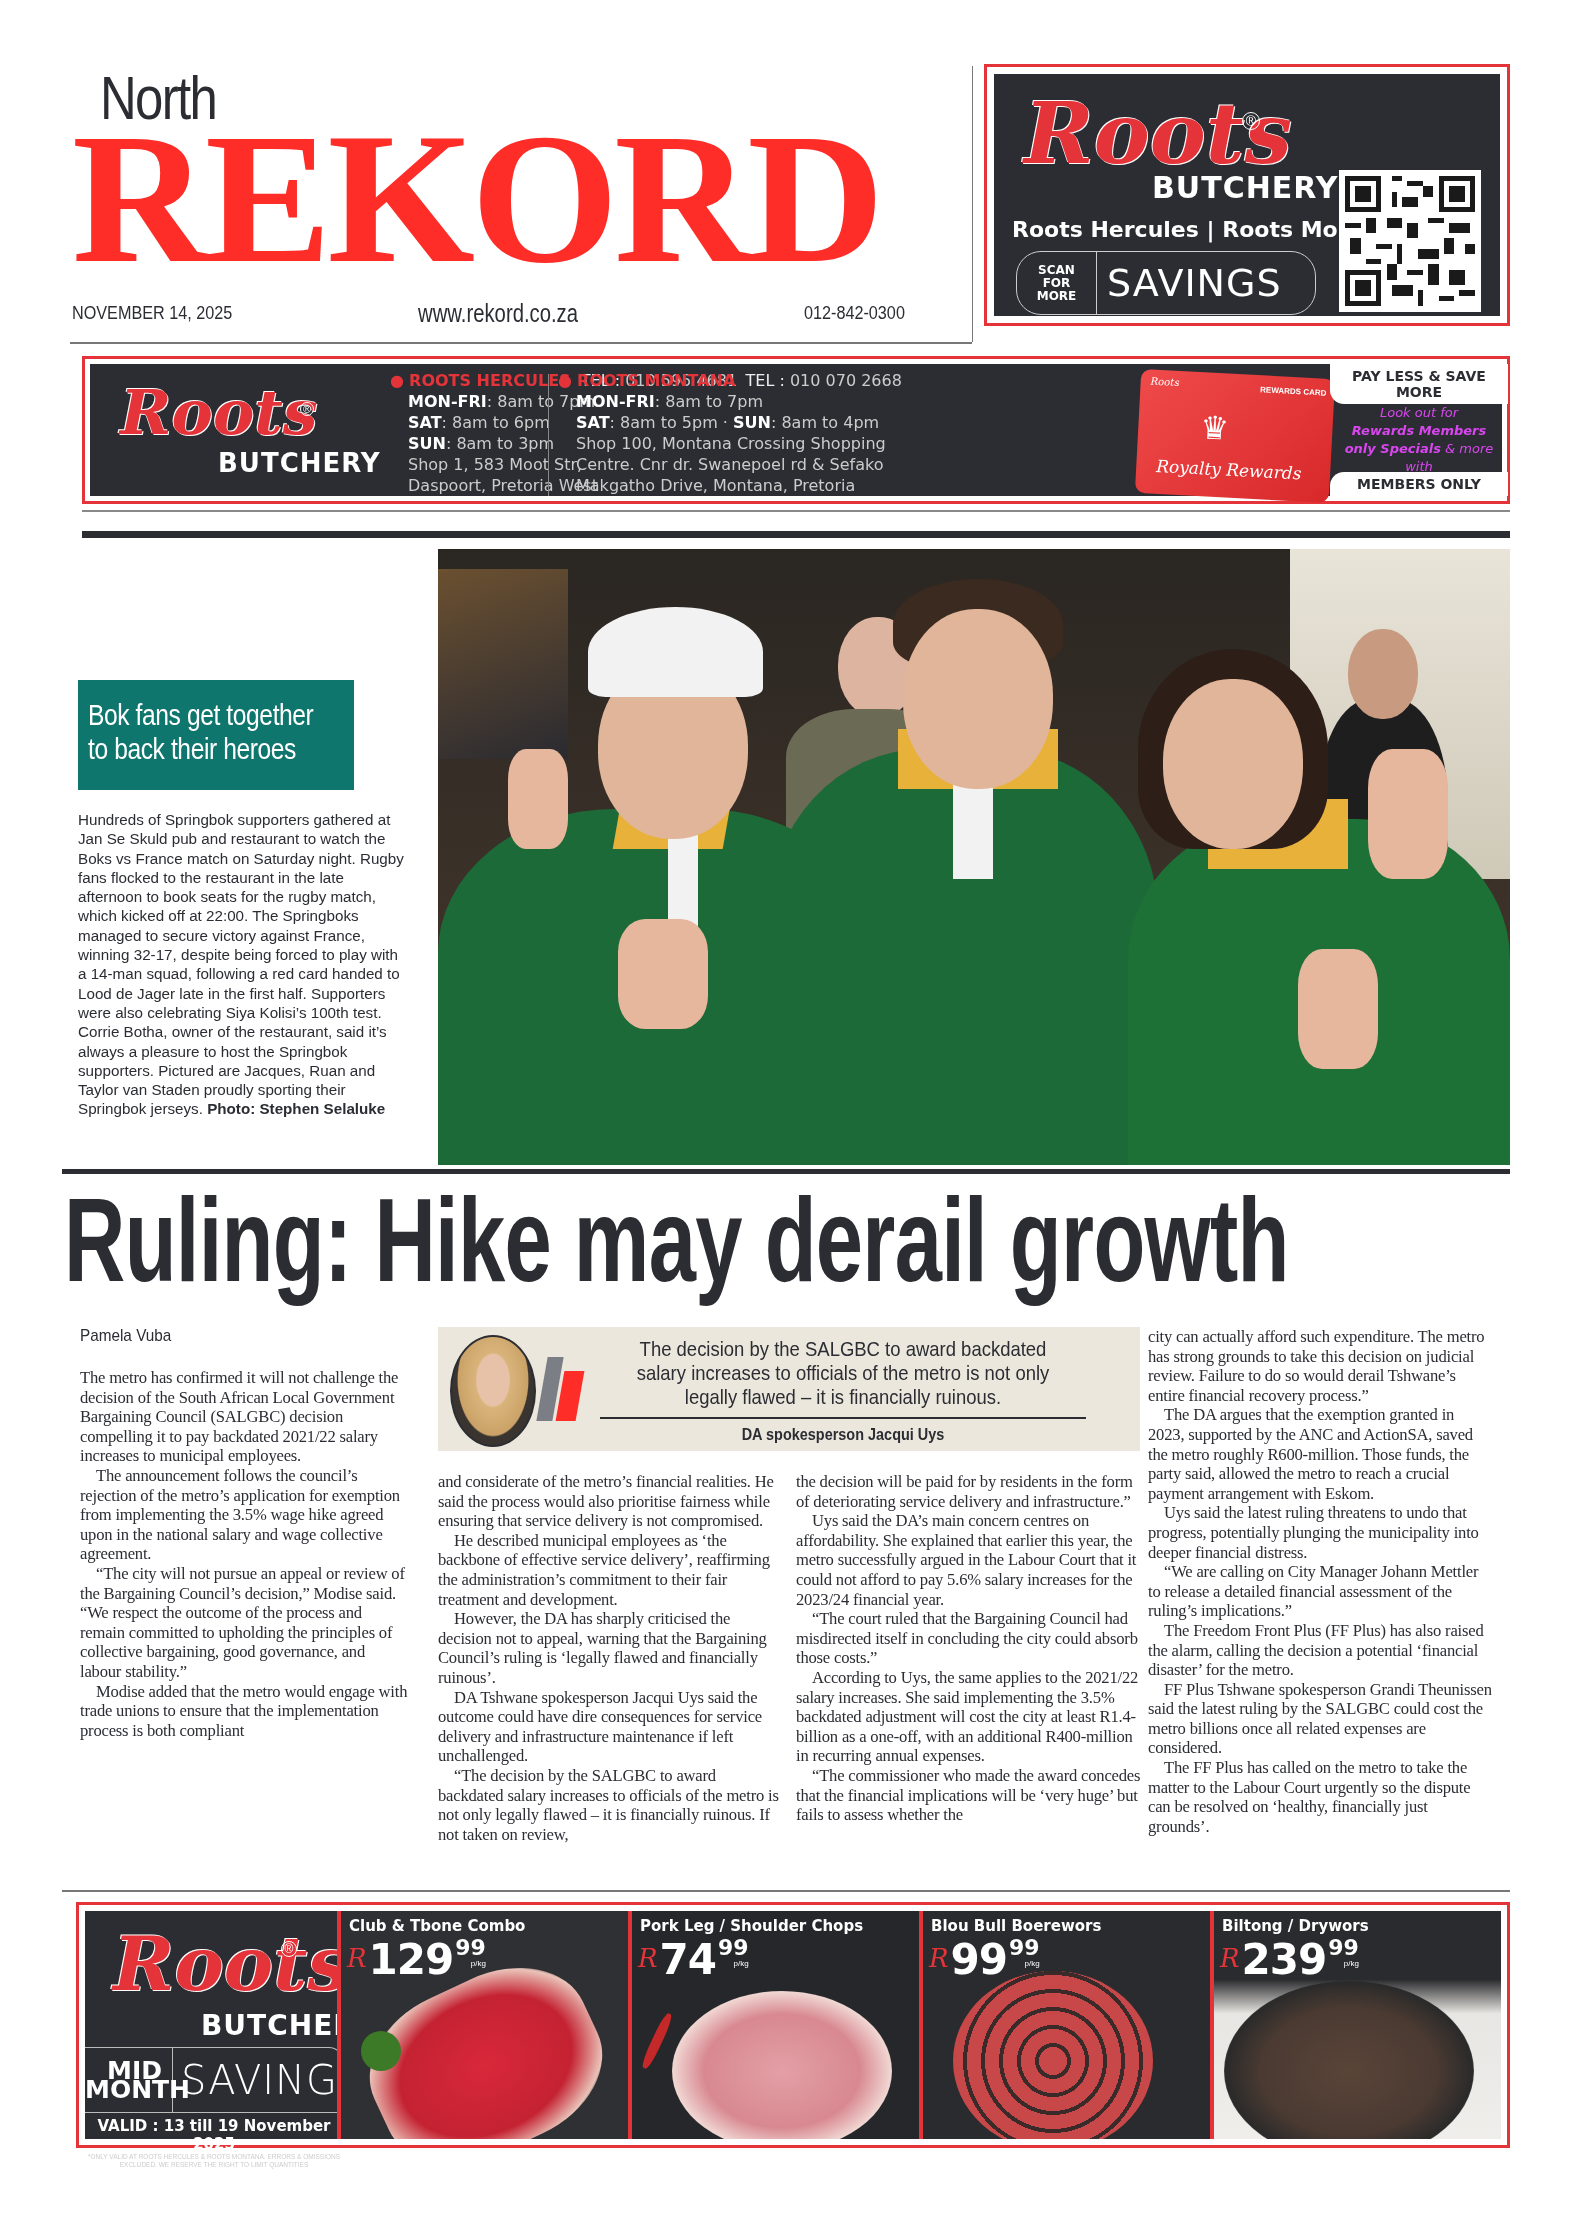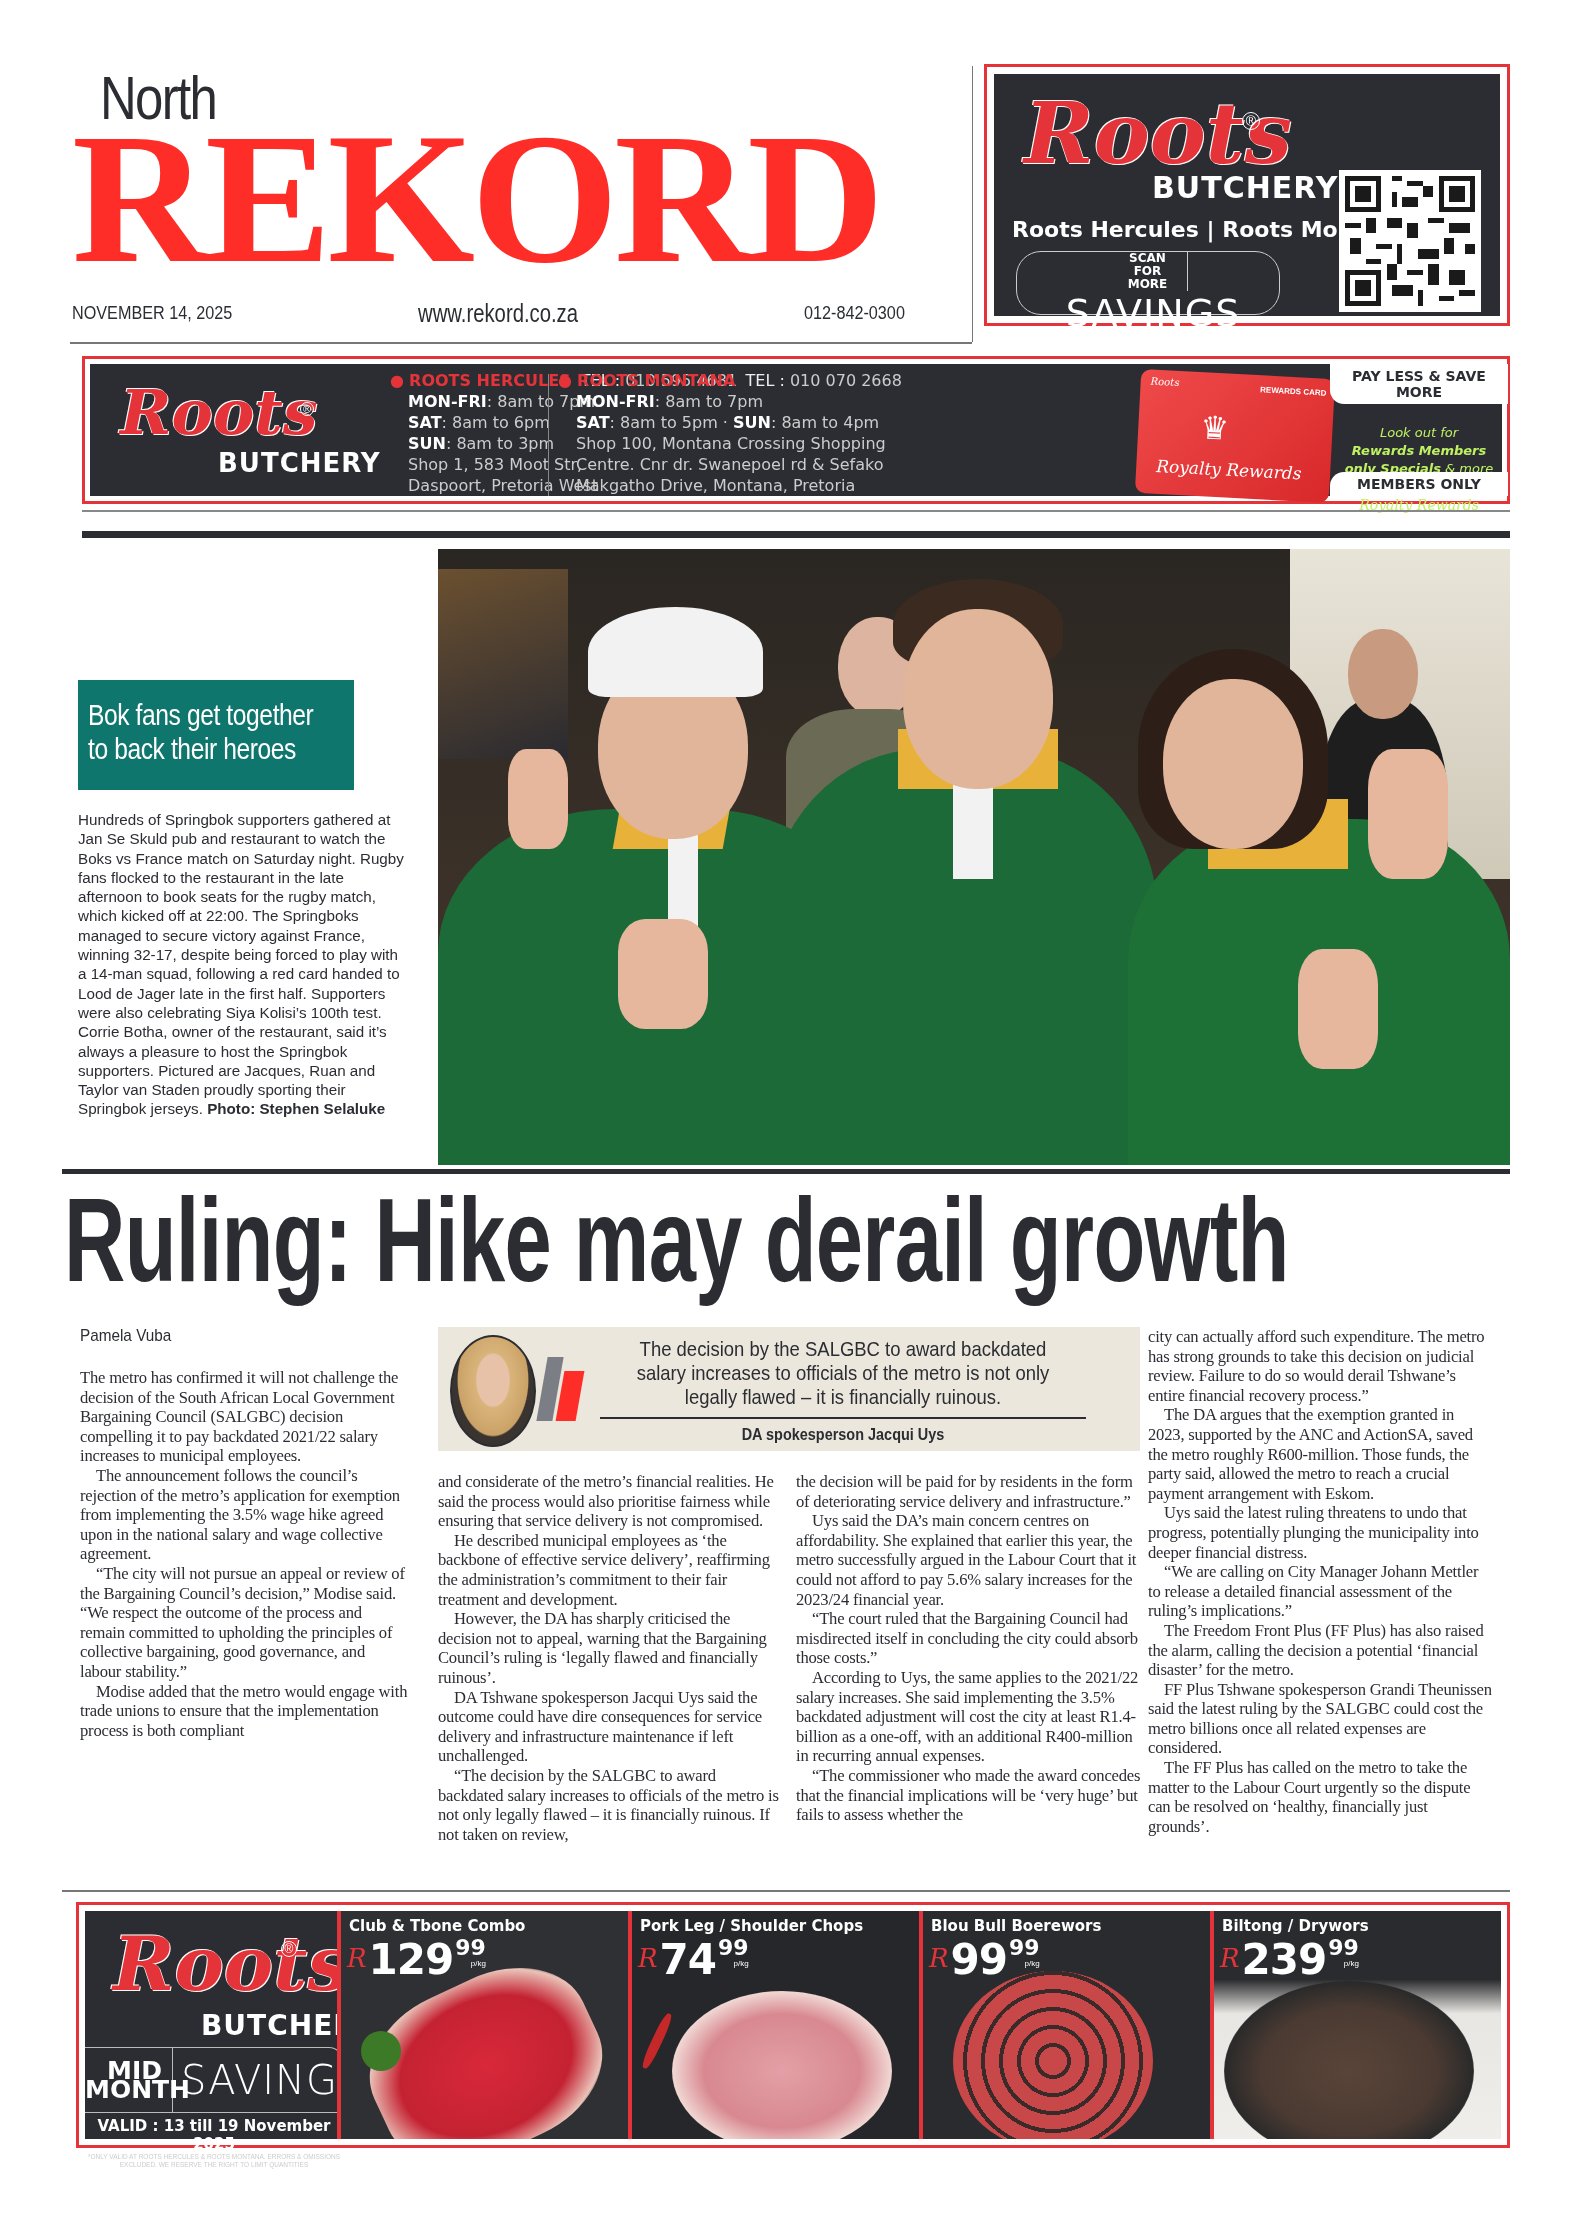--- a/index.html
+++ b/index.html
@@ -20,21 +20,21 @@
   .ad-dark { background: #2b2d33; }
   .roots-script { font-family: "DejaVu Serif", serif; font-style: italic; font-weight: bold; color: #e4343a; text-shadow: 1px 1px 0 #fff, -1px -1px 0 #fff; }
   .butchery { font-family: "DejaVu Sans", sans-serif; font-weight: bold; color: #fff; letter-spacing: 1px; }
 
   .ad1 { left: 984px; top: 64px; width: 526px; height: 262px; padding: 7px; }
   .ad1 .inner { position: relative; width: 100%; height: 100%; }
   .ad1 .roots { position: absolute; left: 30px; top: 10px; font-size: 84px; }
   .ad1 .reg { position: absolute; left: 248px; top: 38px; color: #fff; font-size: 14px; border: 1px solid #fff; border-radius: 50%; width: 18px; height: 18px; text-align: center; line-height: 16px; }
   .ad1 .butch { position: absolute; left: 158px; top: 96px; font-size: 30px; }
   .ad1 .locs { position: absolute; left: 18px; top: 143px; color: #fff; font-weight: bold; font-size: 22px; font-family: "DejaVu Sans", sans-serif; }
-  .ad1 .scan { position: absolute; left: 22px; top: 177px; width: 264px; height: 64px; border: 1.5px solid #ccc; border-radius: 25px; display: flex; align-items: center; flex-direction: column; }
+  .ad1 .scan { position: absolute; left: 22px; top: 177px; width: 300px; height: 64px; border: 1.5px solid #ccc; border-radius: 25px; display: flex; align-items: center; }
   .ad1 .scan .small { width: 80px; text-align: center; color: #fff; font-family: "DejaVu Sans", sans-serif; font-weight: bold; font-size: 12px; line-height: 13px; border-right: 1px solid #ccc; height: 100%; display: flex; flex-direction: column; justify-content: center; }
   .ad1 .scan .big { color: #fff; font-family: "DejaVu Sans", sans-serif; font-size: 38px; padding-left: 10px; letter-spacing: 1px; }
   .ad1 .qr { position: absolute; left: 345px; top: 96px; width: 142px; height: 142px; background: #fff; padding: 6px; }
 
   .ad2 { left: 82px; top: 356px; width: 1428px; height: 148px; padding: 5px; }
   .ad2 .inner { position: relative; width: 100%; height: 100%; }
   .ad2 .roots { position: absolute; left: 30px; top: 12px; font-size: 62px; }
   .ad2 .reg { position: absolute; left: 210px; top: 38px; color: #fff; font-size: 11px; border: 1px solid #fff; border-radius: 50%; width: 14px; height: 14px; text-align: center; line-height: 12px; }
   .ad2 .butch { position: absolute; left: 128px; top: 84px; font-size: 26px; }
   .ad2 .store { position: absolute; top: 6px; color: #fff; font-family: "DejaVu Sans", sans-serif; font-size: 16px; line-height: 21px; }
@@ -45,21 +45,21 @@
   .ad2 .div { position: absolute; left: 458px; top: 10px; width: 1px; height: 122px; background: #888; }
   .ad2 .card { position: absolute; left: 1048px; top: 10px; width: 194px; height: 124px; background: linear-gradient(135deg,#f04a4a,#d8282a); border-radius: 10px; transform: rotate(3deg); color: #fff; }
   .ad2 .card .cl { position: absolute; left: 10px; top: 6px; font-size: 10px; font-family: "DejaVu Serif", serif; font-style: italic; }
   .ad2 .card .cr { position: absolute; right: 8px; top: 10px; font-size: 8px; font-weight: bold; }
   .ad2 .card .crown { position: absolute; left: 62px; top: 36px; font-size: 32px; }
   .ad2 .card .roy { position: absolute; left: 20px; top: 86px; font-family: "DejaVu Serif", serif; font-style: italic; font-size: 17px; }
   .ad2 .promo { position: absolute; left: 1240px; top: 0; width: 178px; height: 100%; text-align: center; }
   .ad2 .promo .pill { background: #fff; color: #2b2d33; font-weight: bold; font-size: 14px; font-family: "DejaVu Sans", sans-serif; border-radius: 0 0 14px 14px; padding: 4px 0; }
   .ad2 .promo .pill.top { border-radius: 0 0 0 14px; }
   .ad2 .promo .pill.bot { border-radius: 14px 0 0 0; position: absolute; bottom: 0; left: 0; right: 0; }
-  .ad2 .promo .txt { color: #bef264; font-size: 13px; line-height: 18px; font-style: italic; font-family: "DejaVu Sans", sans-serif; padding-top: 20px; }
+  .ad2 .promo .txt { color: #d946ef; font-size: 13px; line-height: 18px; font-style: italic; font-family: "DejaVu Sans", sans-serif; padding-top: 0; }
   .ad2 .promo .txt b { font-weight: bold; }
   .ad2 .promo .txt .scr { font-family: "DejaVu Serif", serif; font-size: 14px; }
 
   .rule-thin { left: 82px; top: 510px; width: 1428px; height: 2px; background: #888; }
   .rule-thick { left: 82px; top: 531px; width: 1428px; height: 7px; background: #2b2d33; }
 
   
   .photo { left: 438px; top: 549px; width: 1072px; height: 616px; overflow: hidden; background: #1d1e20; }
   .sky { position: absolute; right: 0; top: 0; width: 220px; height: 330px; background: linear-gradient(180deg,#e8e4d8,#cfc9b8); }
   .jersey { position: absolute; background: #1c6a37; border-radius: 40% 40% 0 0; }

